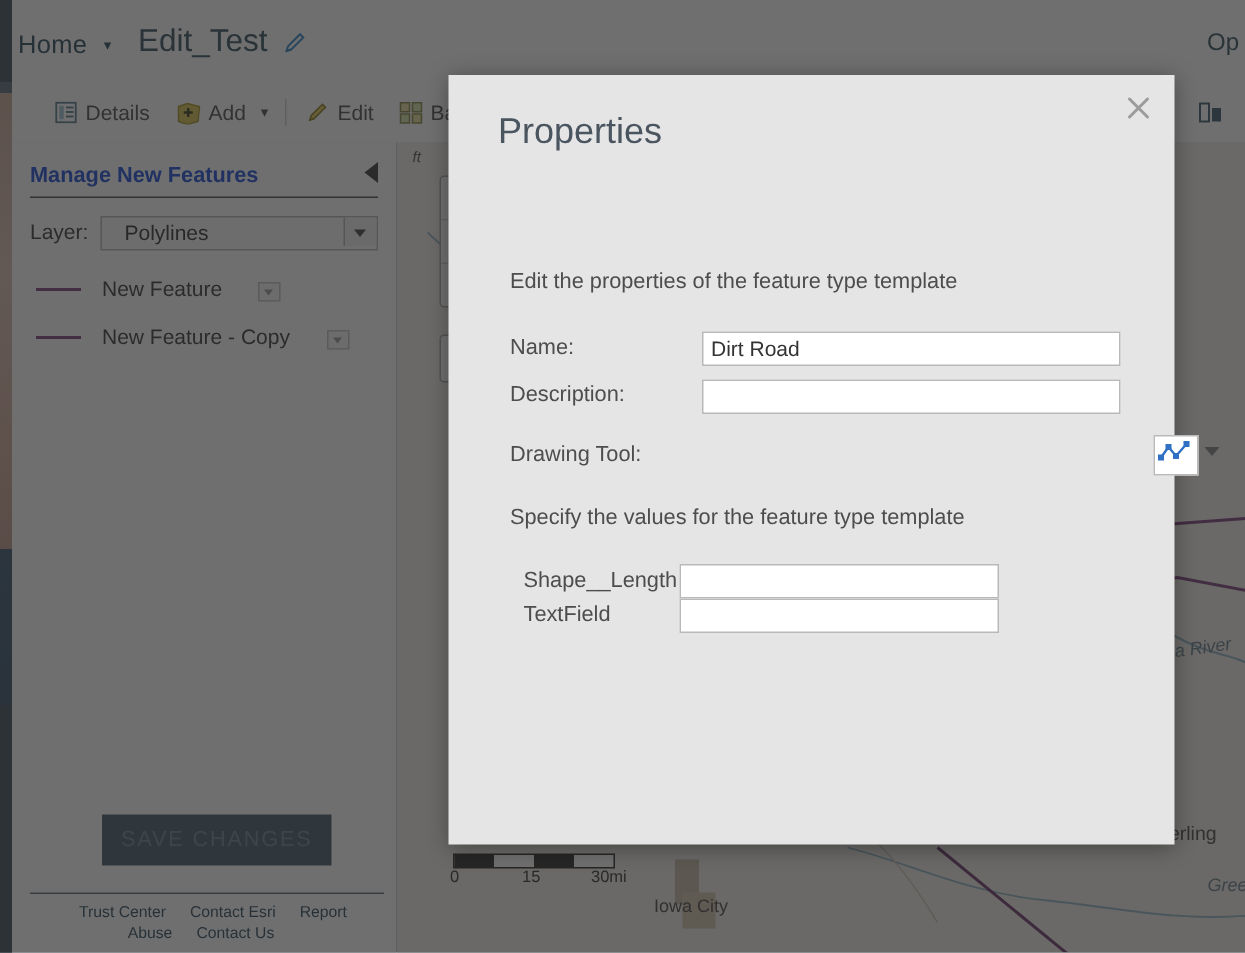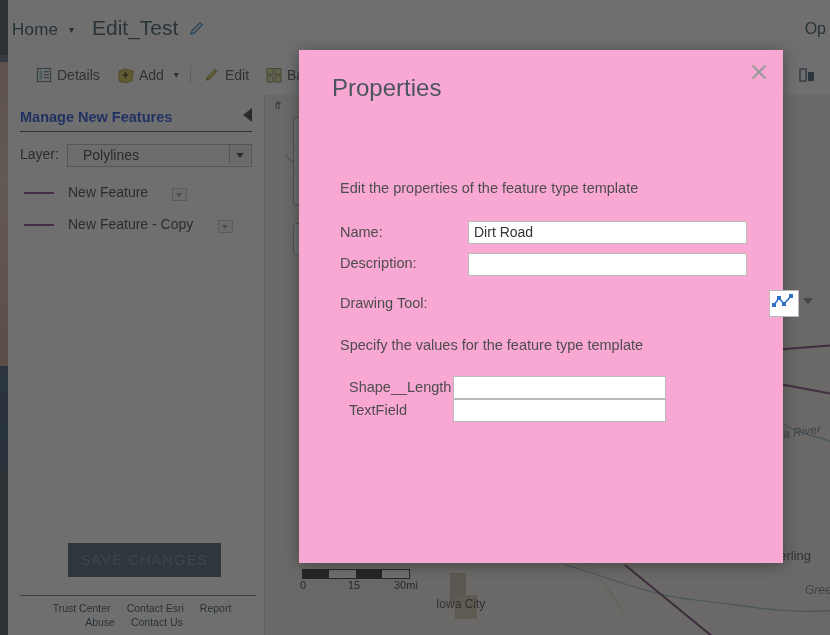--- a/index.html
+++ b/index.html
@@ -84,21 +84,21 @@
     border:1px solid #aaa;border-radius:3px;line-height:30px;text-align:center;font-size:15px;color:#555;}
   .scalebar{position:absolute;left:37px;bottom:42px;width:108px;}
   .scalebar-bar{height:8px;border:1px solid #2a2a2a;
     background:linear-gradient(to right,#2b2b2b 0 25%,#fff 25% 50%,#2b2b2b 50% 75%,#fff 75% 100%);}
   .scalebar-lbls{position:relative;height:14px;font-size:11px;color:#333;}
   .scalebar-lbls span{position:absolute;top:0;}
   .map-label{position:absolute;font-size:12px;color:#4a4a4a;white-space:nowrap;}
 
   
   .scrim{position:absolute;inset:0;background:rgba(37,37,37,0.66);}
-  .dialog{position:absolute;left:299px;top:50px;width:484px;height:513px;background:#f9a8d4;
+  .dialog{position:absolute;left:299px;top:50px;width:484px;height:513px;background:#e5e5e5;
     box-shadow:0 2px 14px rgba(0,0,0,.35);}
   .dlg-close{position:absolute;right:10px;top:8px;width:28px;height:28px;cursor:pointer;}
   .dlg-title{position:absolute;left:33px;top:24px;font-size:24px;font-weight:300;color:#4a5560;}
   .dlg-sub1{position:absolute;left:41px;top:130px;font-size:14.5px;color:#4d4d4d;}
   .dlg-sub2{position:absolute;left:41px;top:287px;font-size:14.5px;color:#4d4d4d;}
 
   .fld-label{position:absolute;font-size:14.5px;color:#4d4d4d;}
   .fld-input{position:absolute;border:1px solid #b9b9b9;background:#fff;height:21px;}
   .fld-input .val{position:absolute;left:5px;top:2px;font-size:14px;color:#333;}
 

